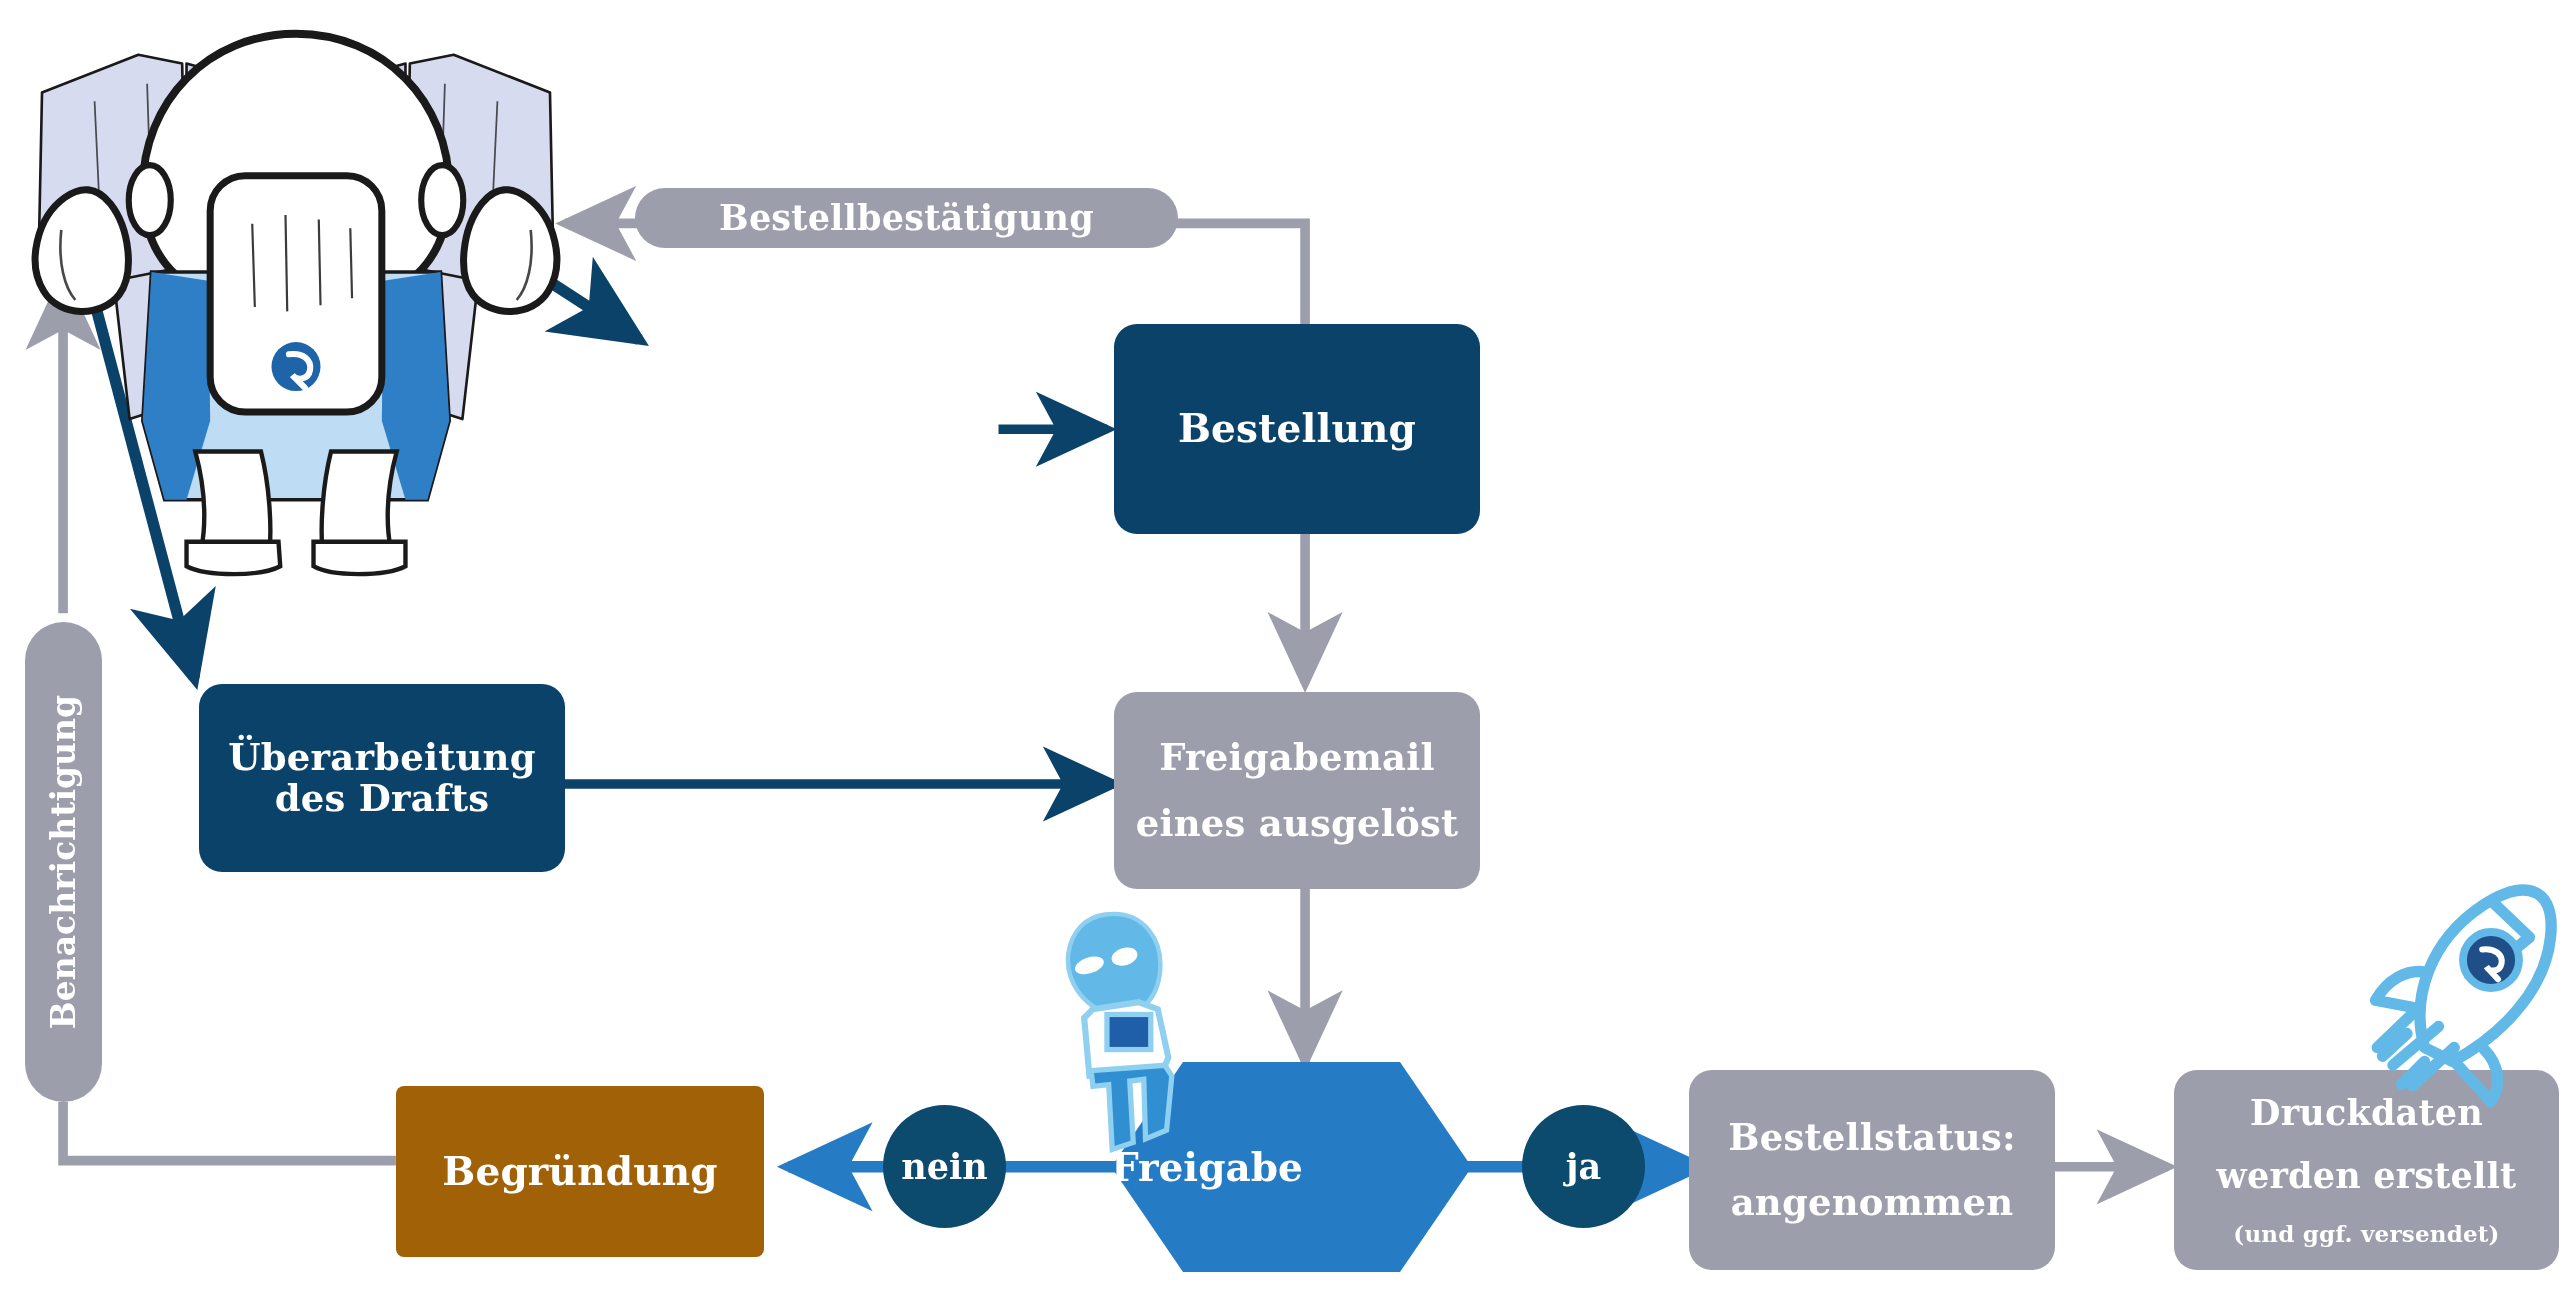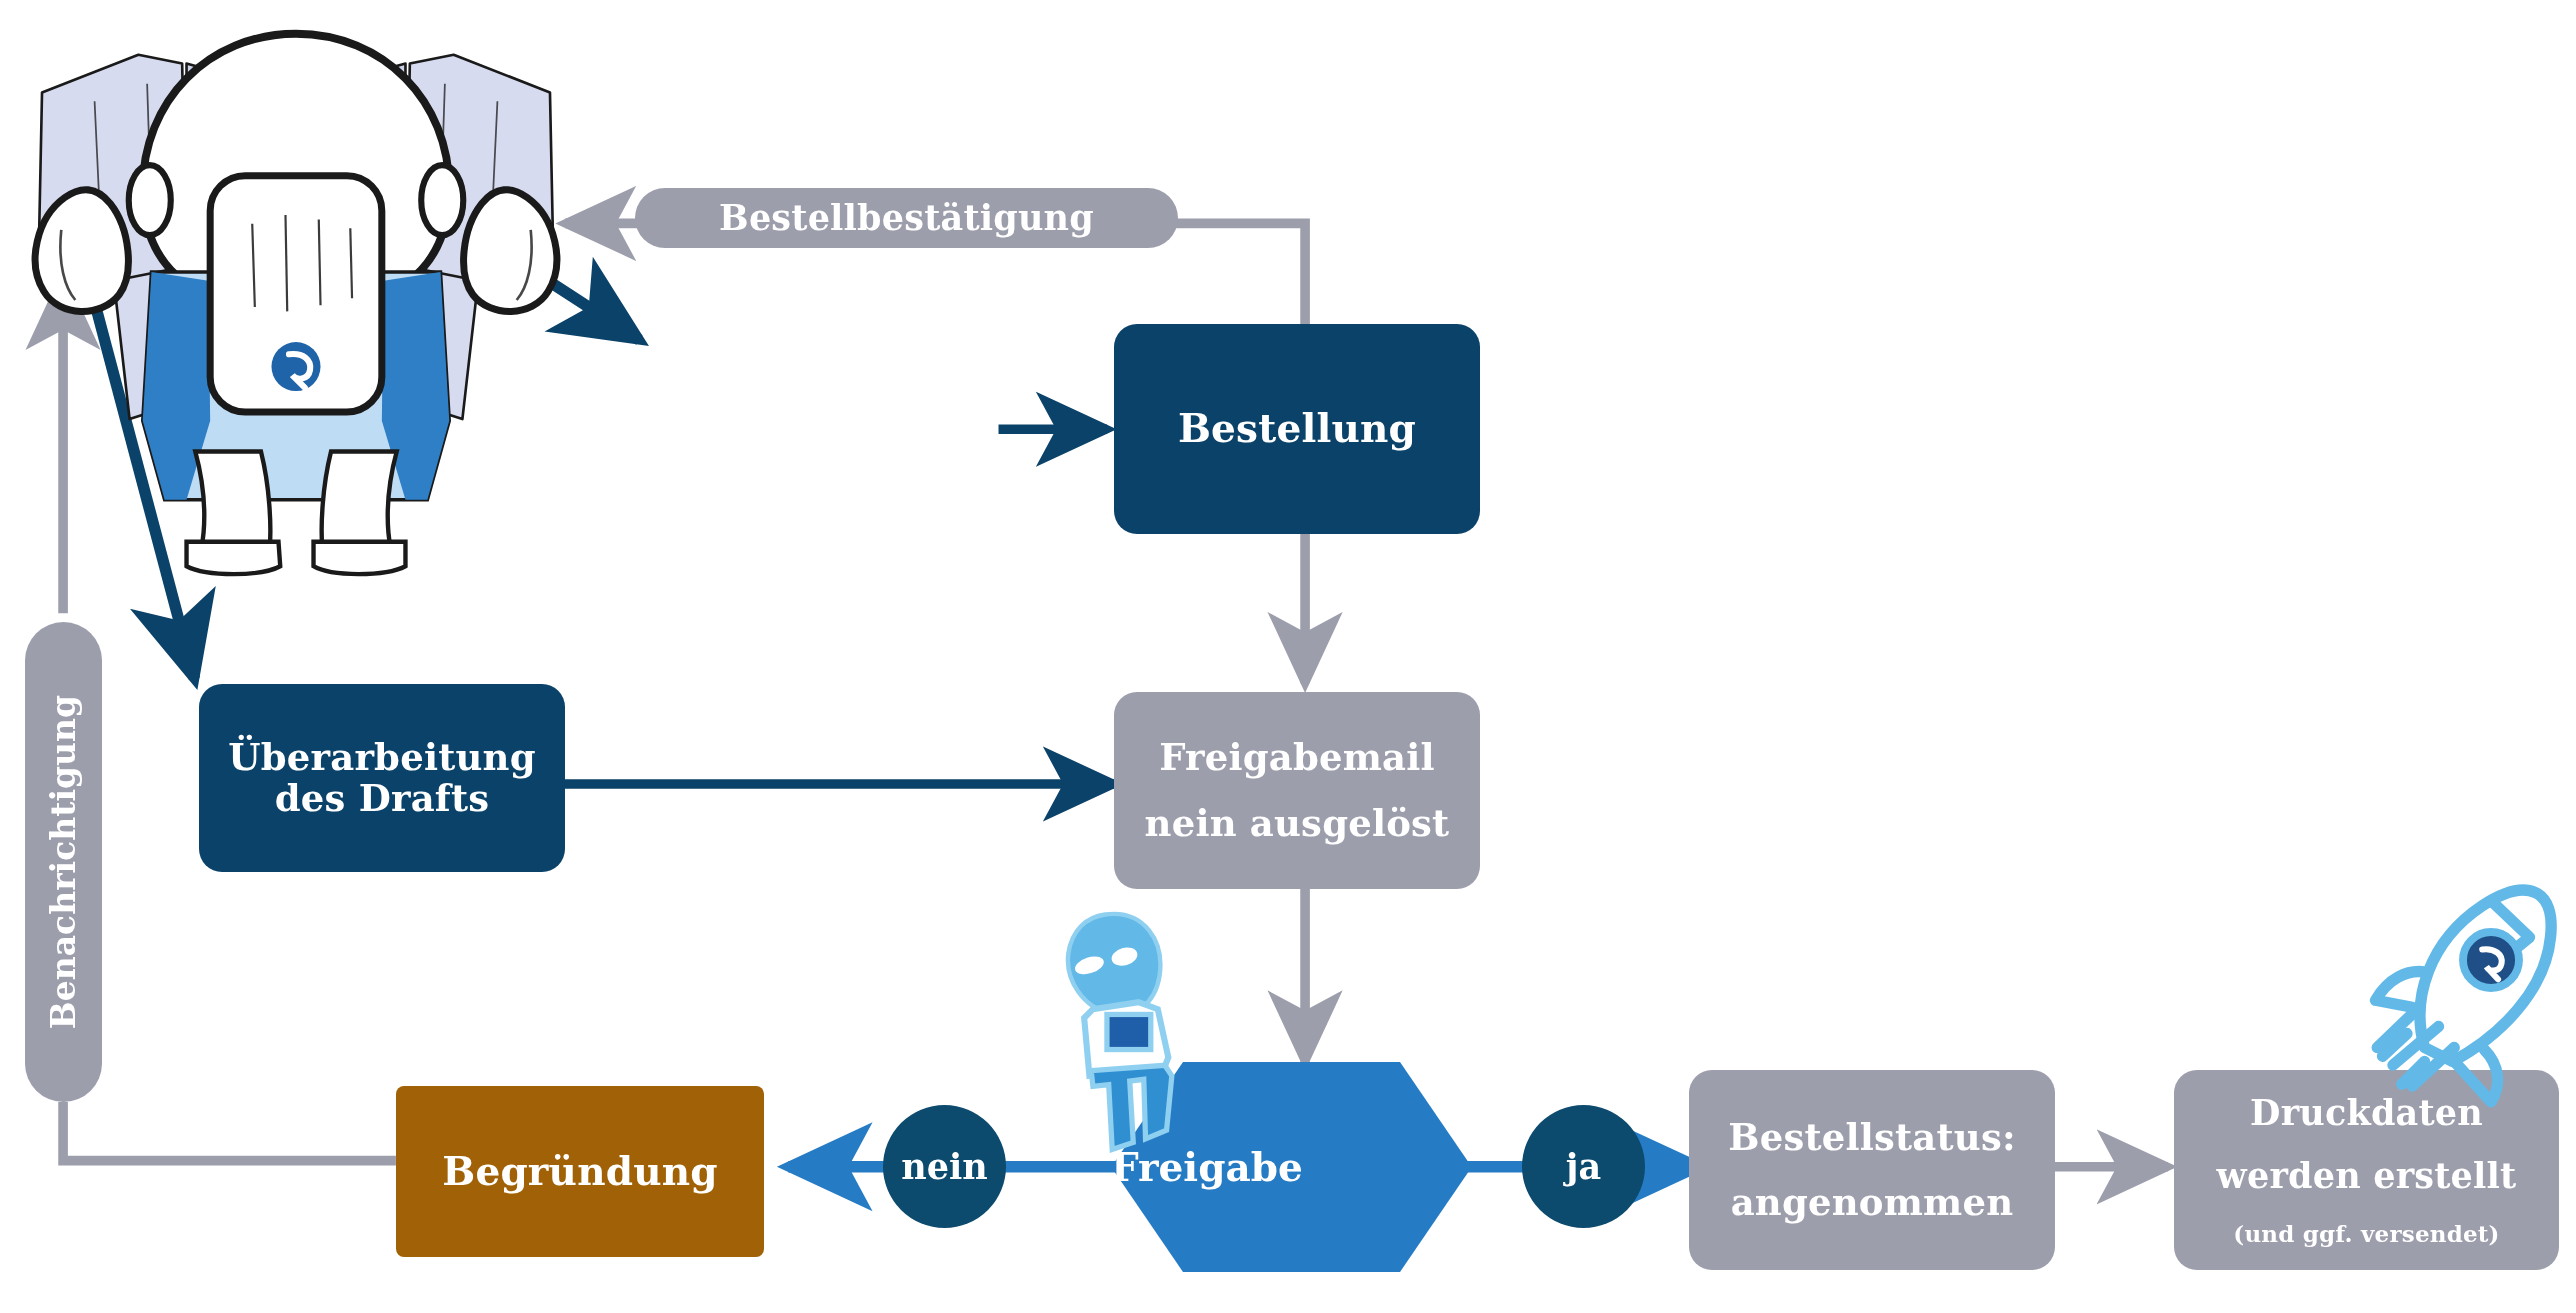--- a/index.html
+++ b/index.html
@@ -208,21 +208,21 @@
     <span>Bestellung</span>
   </div>
 
   <div class="node navy" style="left:171px;top:684px;width:366px;height:188px;font-size:37px;flex-direction:column;margin-left:28px;">
     <span>Überarbeitung</span>
     <span>des Drafts</span>
   </div>
 
   <div class="node gray" style="left:1114px;top:692px;width:366px;height:197px;font-size:37px;flex-direction:column;">
     <span>Freigabemail</span>
-    <span>nein ausgelöst</span>
+    <span>eines ausgelöst</span>
   </div>
 
   <div class="hexwrap" style="left:1111px;top:1062px;width:361px;height:210px;">
     <svg viewBox="0 0 412 240" style="width:361px;height:210px;display:block;">
       <polygon points="82,0 330,0 412,120 330,240 82,240 0,120" fill="#267cc4"></polygon>
     </svg>
     <div class="hexlabel" style="font-size:39px;">
       <span>Freigabe</span>
     </div>
   </div>

